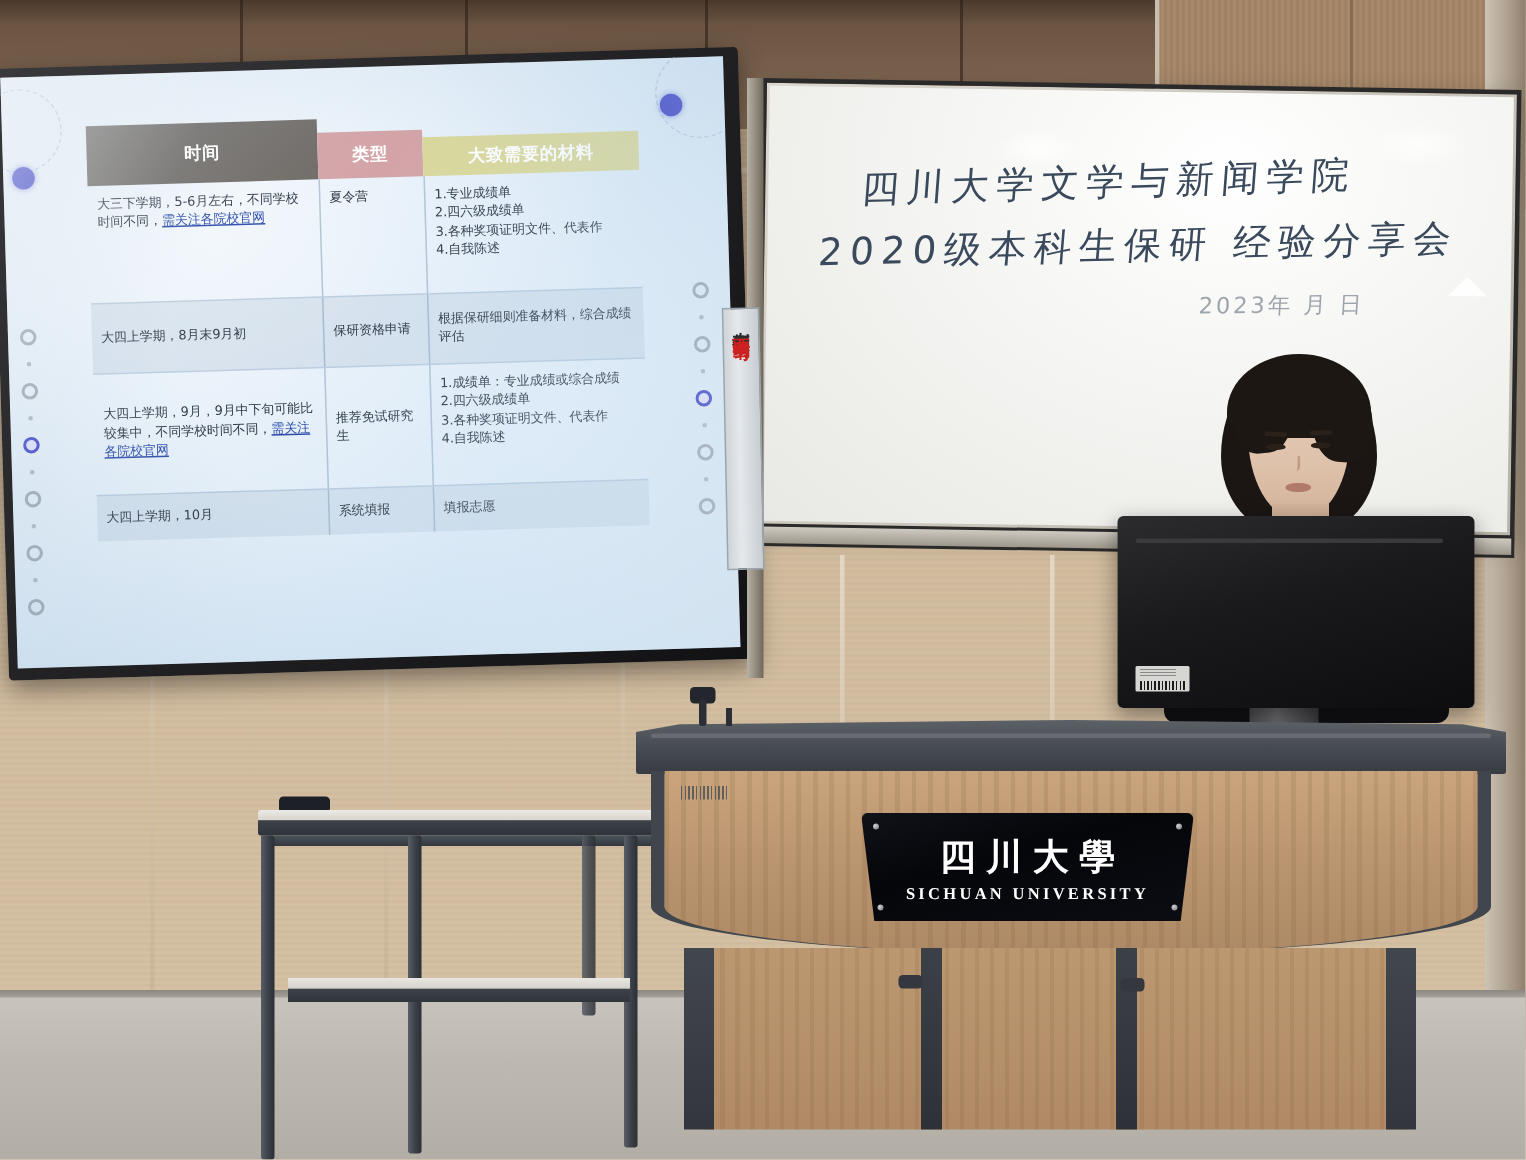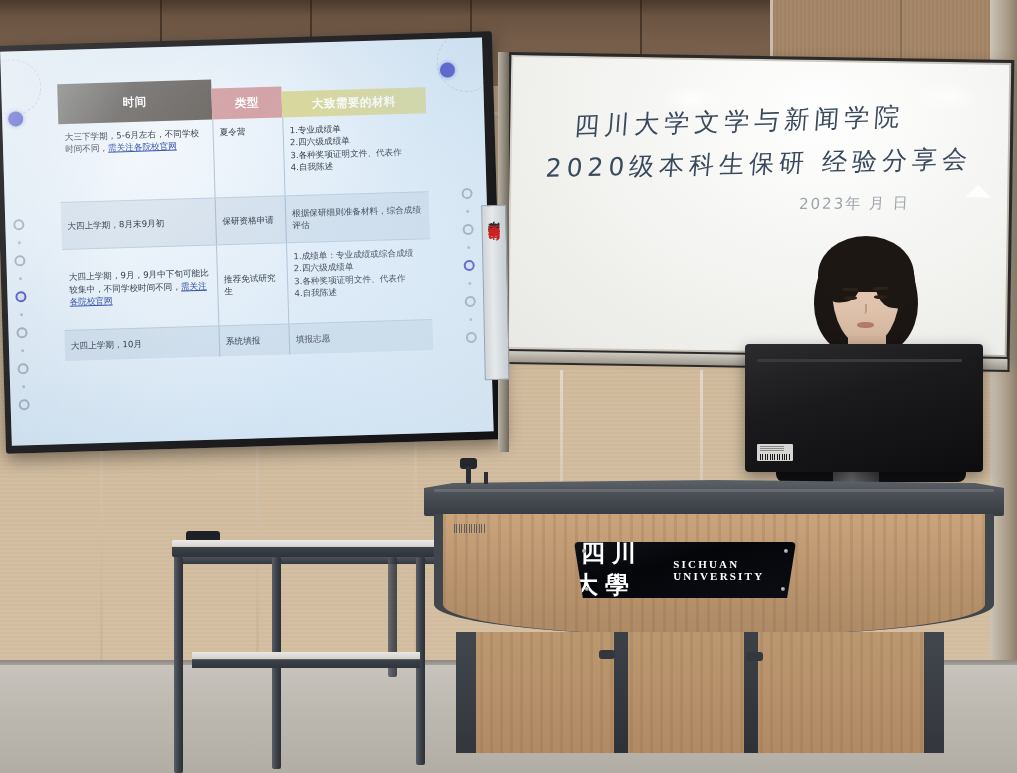--- a/index.html
+++ b/index.html
@@ -326,25 +326,25 @@
   }
   .pod-body {
     position: absolute; left: 10px; top: 34px; width: 560px; height: 122px;
     background:
       repeating-linear-gradient(90deg, rgba(110,78,48,.13) 0 3px, rgba(0,0,0,0) 3px 11px),
       linear-gradient(180deg, #c9a47c 0%, #bb9670 45%, #ad8965 100%);
     border-left: 9px solid #41454c; border-right: 9px solid #41454c;
     border-radius: 0 0 50% 50% / 0 0 26% 26%;
   }
   .pod-plaque {
-    position: absolute; left: 150px; top: 62px; width: 222px; height: 56px;
+    position: absolute; left: 150px; top: 62px; width: 222px; height: 72px;
     background: linear-gradient(165deg, #101218 0%, #05060a 40%, #0b0d13 100%);
     border-radius: 4px / 6px;
     clip-path: polygon(0% 0%, 100% 0%, 96% 100%, 4% 100%);
-    display: flex; align-items: center;
+    display: flex; flex-direction: column; align-items: center;
     justify-content: center; z-index: 26;
     box-shadow: 0 2px 6px rgba(0,0,0,.4);
   }
   .pod-plaque .cn {
     color: #fff; font-size: 24px; letter-spacing: 7px;
     font-family: "DejaVu Sans", sans-serif; font-weight: 700;
     margin-bottom: 3px; text-indent: 7px;
   }
   .pod-plaque .en {
     color: #fff; font-size: 11px; letter-spacing: 2.2px;

